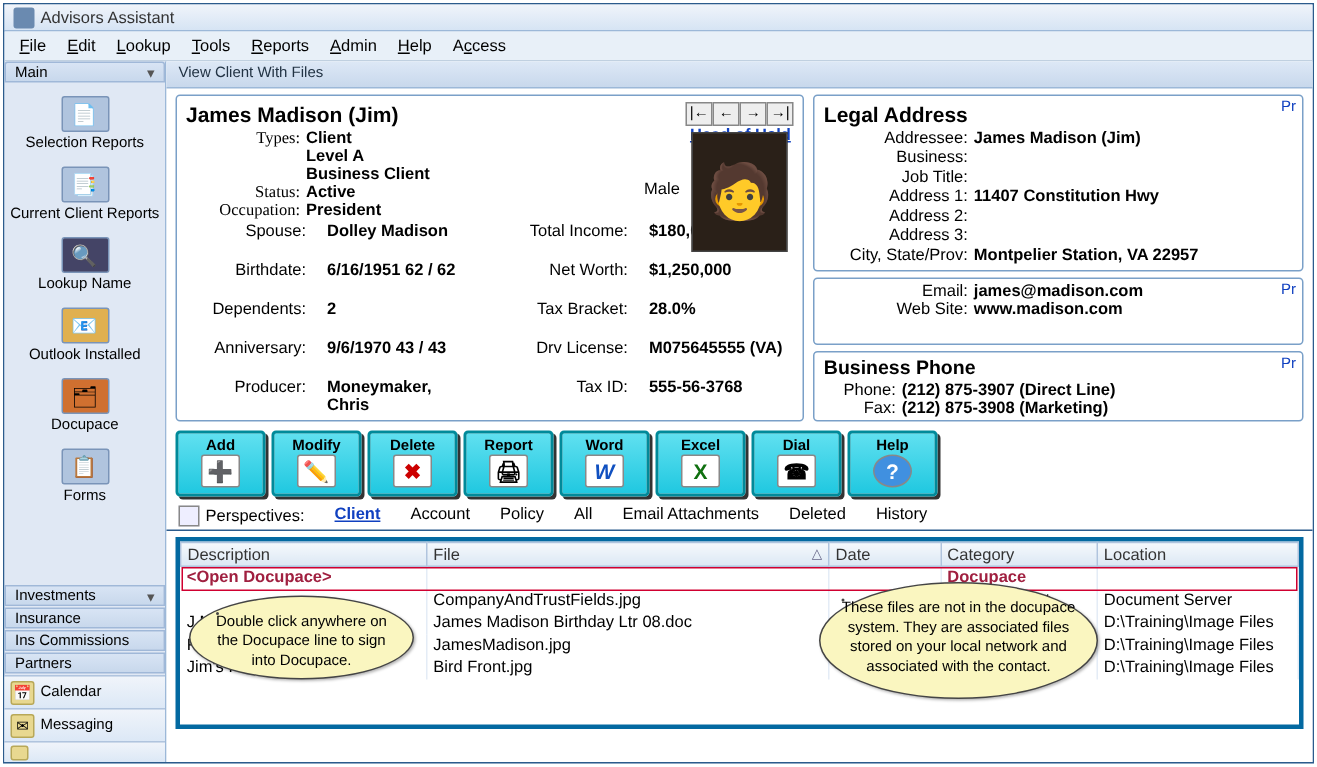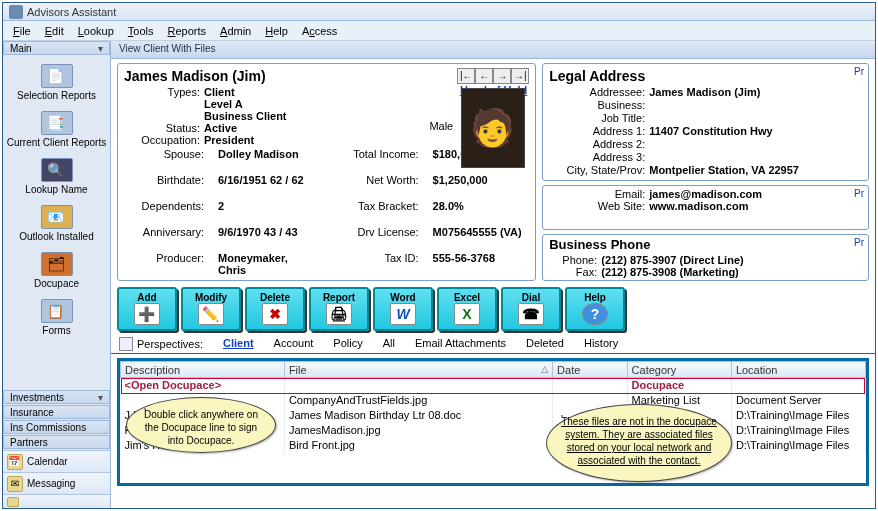--- a/index.html
+++ b/index.html
@@ -25,21 +25,21 @@
   .main { flex: 1; display: flex; flex-direction: column; background: #fff; position: relative; }
   .viewhdr { height: 18px; background: linear-gradient(#dde8f6, #c8d8ec); font-size: 10px; padding: 2px 8px; border-bottom: 1px solid #9cb8d8; color:#234; }
   .panes { display: flex; gap: 6px; padding: 4px 6px 0 6px; }
   .pane { background: #fff; border: 1px solid #7aa0c8; border-radius: 3px; padding: 4px 6px; font-size: 11px; }
   .pane.left { flex: 1.24; position: relative; }
   .pane.right { flex: 1; }
   .pane h3 { font-size: 14px; font-weight: bold; margin-bottom: 2px; }
   .navbtns { position: absolute; top: 4px; right: 6px; display: flex; gap: 0; }
   .navbtns button { width: 18px; height: 16px; font-size: 10px; line-height: 1; border:1px solid #888; background:#eee; cursor:pointer; }
   .row2 { display: flex; }
-  .labelcol { width: 80px; text-align: right; padding-right: 4px; color: #000; }
+  .labelcol { width: 80px; text-align: right; padding-right: 4px; color: #000; font-family: Liberation Serif, serif; }
   .valcol { flex: 1; font-weight: bold; }
   .portrait { position:absolute; top:24px; right:10px; width:64px; height:80px; border:1px solid #444; background:#2a2018; display:flex; align-items:center; justify-content:center; font-size:36px;}
   .gender { position:absolute; top:56px; right:82px; font-size:11px; }
   .head { position:absolute; top:20px; right:8px; font-size:11px; color:#1040c0; text-decoration:underline; font-weight:bold;}
   .midgrid { display:grid; grid-template-columns: 80px 1fr 90px 1fr; row-gap:0; column-gap:4px; font-size:11px; margin-top:2px;gap:14px;}
   .midgrid .lab { text-align:right; }
   .midgrid .val { font-weight:bold; }
   .rightgrid { display:grid; grid-template-columns: 100px 1fr; row-gap:1px; }
   .rightgrid .lab { text-align:right; padding-right:4px; }
   .rightgrid .val { font-weight:bold; }
@@ -57,21 +57,21 @@
   .perspectives { display:flex; gap:20px; padding:2px 8px; font-size:11px; border-bottom:1px solid #2b5b8c; }
   .perspectives .pico{width:14px;height:14px;border:1px solid #888;background:#eef;margin-right:2px;}
   .perspectives .active{color:#1040c0;text-decoration:underline;font-weight:bold;}
   .tablewrap { margin:4px 6px; border:3px solid #0369a1; height:128px; overflow:hidden; position:relative;}
   table.files { width:100%; border-collapse:collapse; font-size:11px; }
   table.files th { background:linear-gradient(#f4f8fc,#dce8f4); border:1px solid #b0c4de; text-align:left; padding:1px 4px; font-weight:normal; color:#333; height:16px;}
   table.files td { padding:1px 4px; border-right:1px solid #e4ecf6; height:15px;}
   .redbox { position:absolute; top:17px; left:1px; right:1px; height:16px; border:1.5px solid #d00030; pointer-events:none; }
   .bubble { position:absolute; background:#faf6c0; border:1px solid #444; border-radius:50%; padding:10px 14px; font-size:10px; text-align:center; box-shadow:1px 1px 2px rgba(0,0,0,.3); line-height:1.3;}
   .bubble.b1 { left:126px; top:397px; width:150px; height:56px; }
-  .bubble.b2 { left:546px; top:404px; width:186px; height:78px;text-decoration:underline; }
+  .bubble.b2 { left:546px; top:388px; width:186px; height:78px; }
   .bubble::before { content:""; position:absolute; background:#faf6c0; border:1px solid #444; border-radius:50%; }
   .arrow{font-size:10px;color:#555;}
   .sortarrow{font-size:9px;color:#668;}
 </style>
 </head>
 <body>
 
 <div class="window">
   <div class="titlebar">
     <div class="icon"></div>

